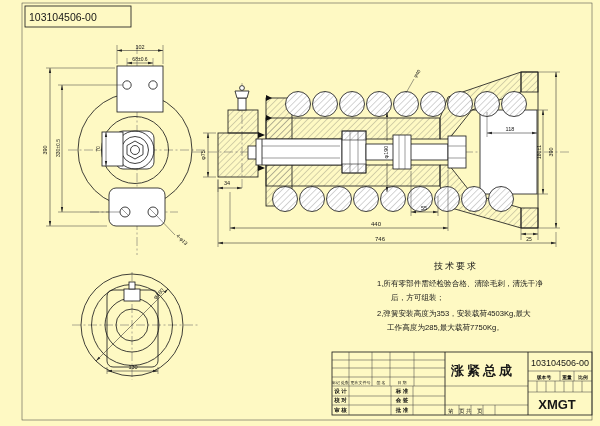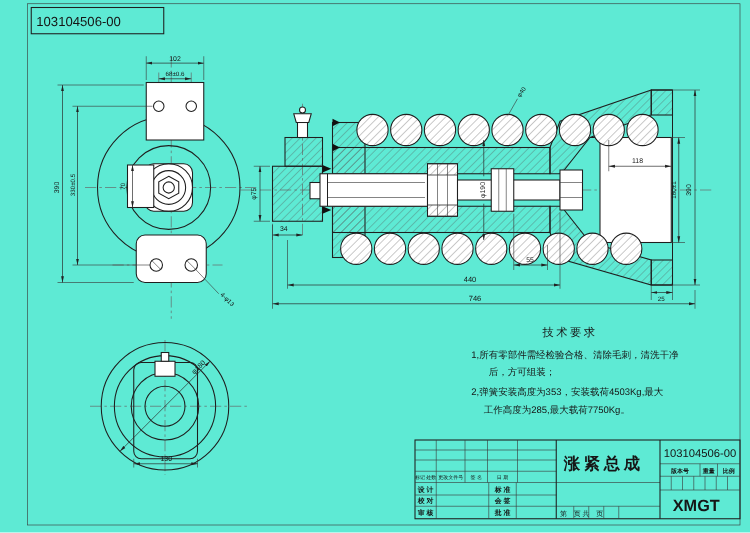--- a/index.html
+++ b/index.html
@@ -1,16 +1,16 @@
 <!DOCTYPE html>
 <html><head>
 <meta charset="utf-8">
 <style>
   html,body{margin:0;padding:0;background:#fff;}
-  .stage{position:relative;width:600px;height:426px;background:#5eead4;overflow:hidden;
+  .stage{position:relative;width:600px;height:426px;background:#fef9c3;overflow:hidden;
          font-family:"Liberation Sans", sans-serif;}
   svg text{font-family:"Liberation Sans", sans-serif;fill:#161616;}
   .ln{stroke:#1f1f1f;stroke-width:.85;fill:none;}
   .tn{stroke:#3a3a3a;stroke-width:.5;fill:none;}
   .dm{stroke:#2a2a2a;stroke-width:.55;fill:none;}
   .cl{stroke:#666;stroke-width:.55;fill:none;stroke-dasharray:9 2.5 2 2.5;}
   .hz{fill:url(#h);stroke:#1f1f1f;stroke-width:.85;}
   .wh{fill:#fff;stroke:#1f1f1f;stroke-width:.85;}
   .dt{font-size:6px;text-anchor:middle;}
   .ds{font-size:5.5px;text-anchor:middle;}

